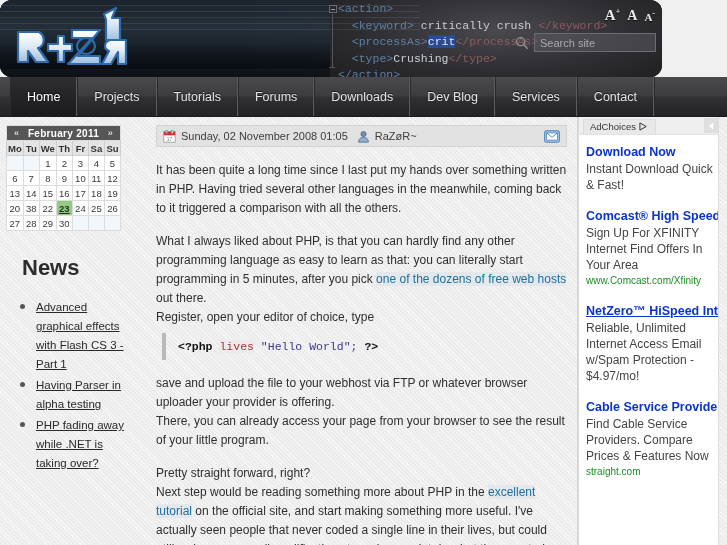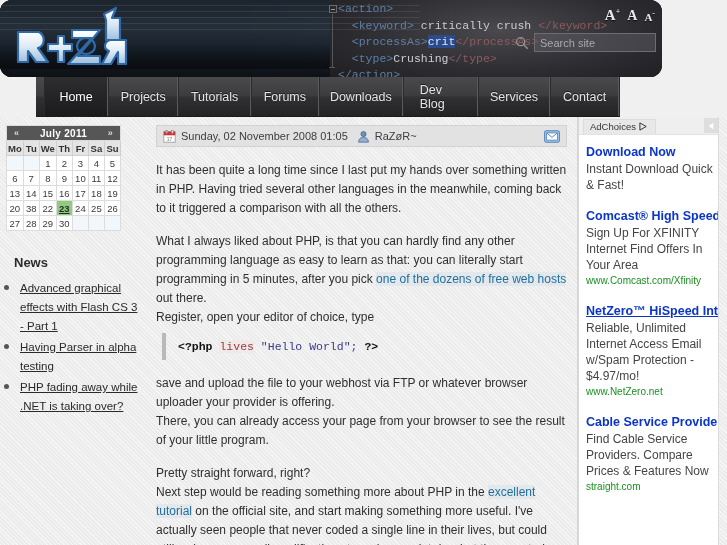--- a/index.html
+++ b/index.html
@@ -120,25 +120,24 @@
     font-size: 11px;
     font-family: "Liberation Sans", sans-serif;
     padding: 0 5px;
     outline: none;
   }
   #search-input::placeholder { color:#a9a9ae; }
 
   
   #nav {
     position: relative;
-    width: 584px; height: 40px;
+    width: 727px; height: 40px;
     background: linear-gradient(180deg, #4a4a4c 0%, #3c3c3e 48%, #313133 52%, #232325 100%);
     display: flex;
     border-bottom: 1px solid #1b1b1d;
-    margin-left: 36px;
   }
   #nav .nav-spacer { width: 10px; }
   #nav a {
     position: relative;
     display: flex; align-items:center; justify-content:center;
     min-width: 64px;
     padding: 0 16px;
     color: #e4e4e6;
     font-size: 12.5px;
     text-decoration: none;
@@ -211,27 +210,27 @@
     text-align: center;
     font-size: 9.5px;
     color: #3a3a3a;
     border: 1px solid #dcdcdc;
     background: #ffffff;
   }
   #calendar td.empty { background: #f2f7fb; color: transparent; }
   #calendar td.today { background: #90cc80; color:#2a2a2a; font-weight:bold;text-decoration:underline; }
 
   #news-title {
-    margin: 24px 0 8px 8px;
-    font-size: 13px;
+    margin: 24px 0 8px 16px;
+    font-size: 22px;
     font-weight: bold;
     color: #2c2c2c;
   }
   #news-list {
-    margin: 0; padding: 0 0 0 14px;
+    margin: 16px; padding: 0 0 0 14px;
     list-style: disc;
   }
   #news-list li {
     margin-bottom: 2px;
     color: #555;
   }
   #news-list li a {
     color: #2a2a2a;
     font-size: 11.5px;
     line-height: 17px;
@@ -427,21 +426,21 @@
   <div id="content">
 
     <aside id="left-col">
 
       <table id="calendar">
         <tbody>
             <tr>
           <td class="cal-head" colspan="7">
             <div class="cal-head-inner">
               <span class="arrow">«</span>
-              <span>July 2011</span>
+              <span>February 2011</span>
               <span class="arrow">»</span>
             </div>
           </td>
         </tr>
         <tr>
           <th>Mo</th>
           <th>Tu</th>
           <th>We</th>
           <th>Th</th>
           <th>Fr</th>
@@ -568,21 +567,20 @@
           <div class="ad-desc">Instant Download Quick &amp; Fast!</div>
         </div>
         <div class="ad-unit">
           <a href="#" class="ad-title">Comcast® High Speed</a>
           <div class="ad-desc">Sign Up For XFINITY Internet Find Offers In Your Area</div>
           <div class="ad-url">www.Comcast.com/Xfinity</div>
         </div>
         <div class="ad-unit">
           <a href="#" class="ad-title u">NetZero™ HiSpeed Internet</a>
           <div class="ad-desc">Reliable, Unlimited Internet Access Email w/Spam Protection - $4.97/mo!</div>
-          <div class="ad-url">www.NetZero.net</div>
         </div>
         <div class="ad-unit">
           <a href="#" class="ad-title">Cable Service Provider</a>
           <div class="ad-desc">Find Cable Service Providers. Compare Prices &amp; Features Now</div>
           <div class="ad-url">straight.com</div>
         </div>
       </div>
       <div id="ad-rightedge"></div>
     </aside>
 

